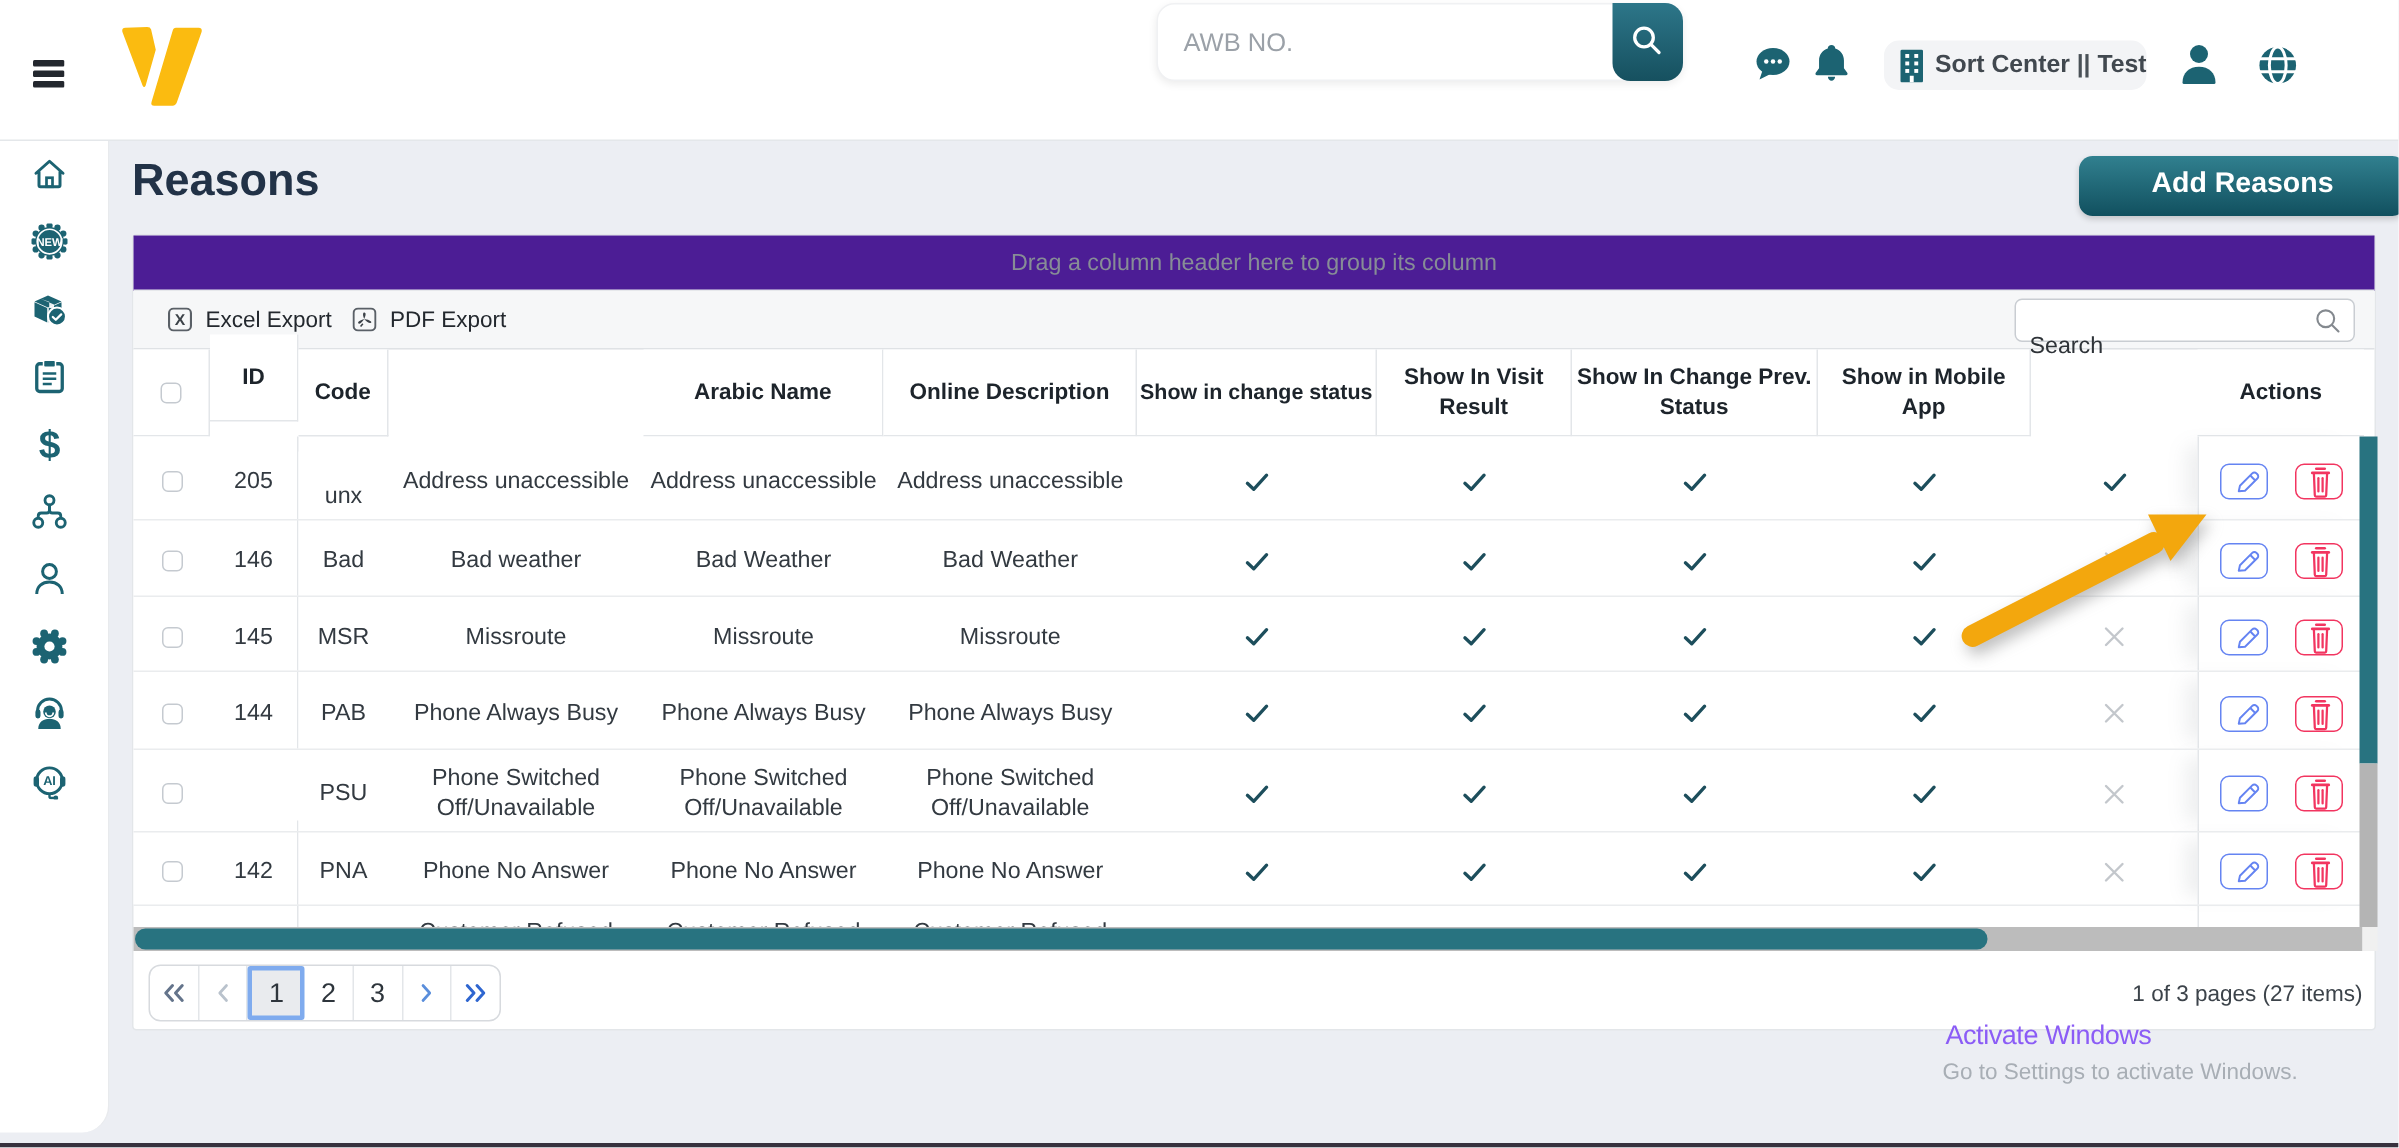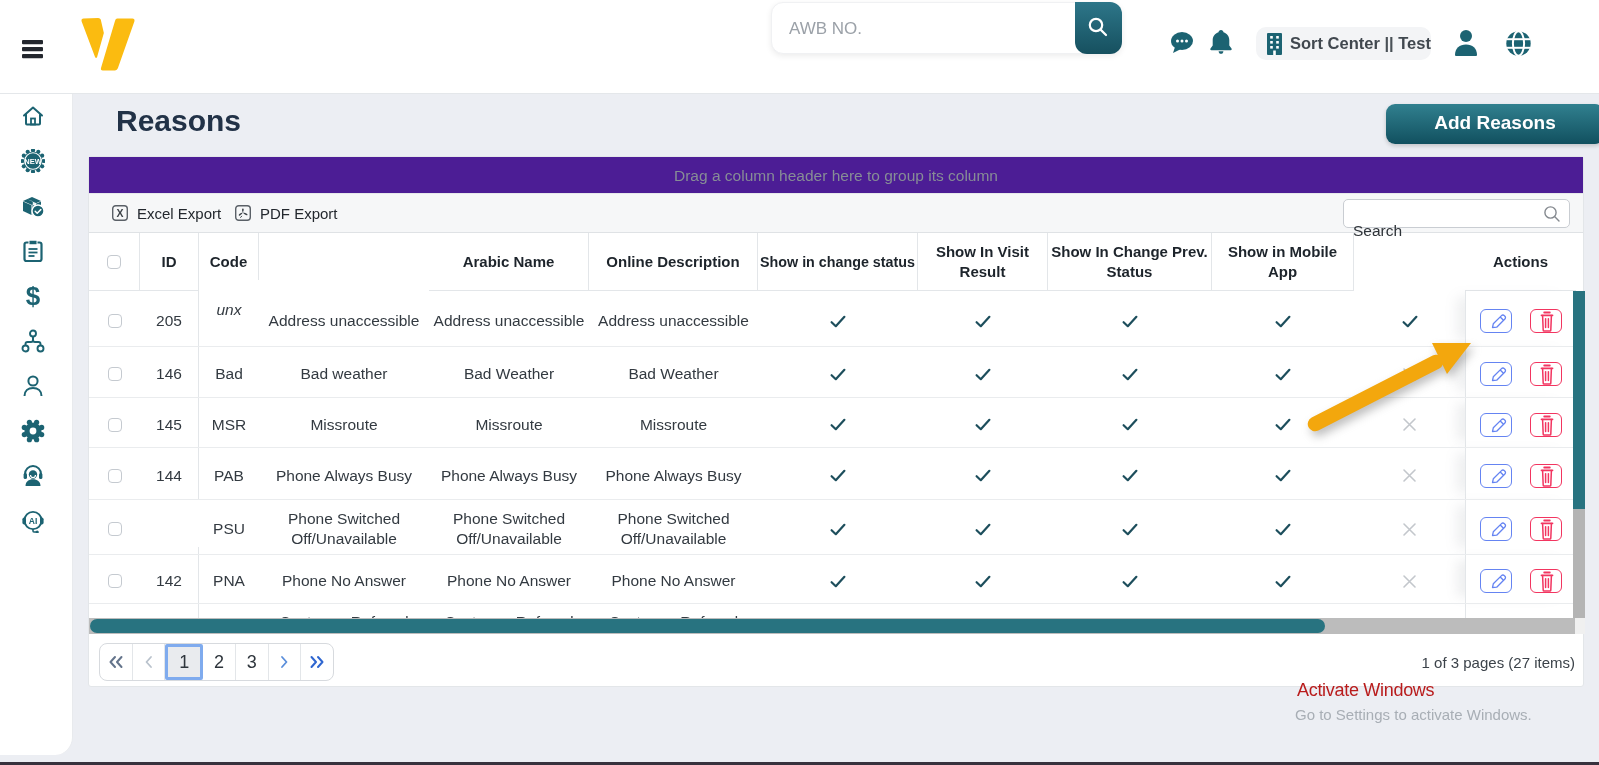--- a/index.html
+++ b/index.html
@@ -10,21 +10,21 @@
   #topbar { position:absolute; left:0; top:0; width:1599px; height:94px; background:#fff; border-bottom:1px solid #e4e7ea; }
   #sidebar { position:absolute; left:0; top:94px; width:73px; height:661px; background:#fff; border-right:1px solid #e8eaed; border-radius:0 0 18px 0; }
 
   #searchwrap { position:absolute; left:771px; top:2px; width:351px; height:52px; background:#fff; border:1px solid #f0f1f3; border-radius:12px; box-shadow:0 2px 6px rgba(0,0,0,0.08); }
   #searchwrap .ph { position:absolute; left:17px; top:16px; font-size:17px; color:#9ba1a8; }
   #searchbtn { position:absolute; right:-1px; top:-1px; width:47px; height:52px; border-radius:0 12px 12px 12px; background:linear-gradient(#2d7689,#16505f); }
 
   .pill { position:absolute; left:1256px; top:27px; width:175px; height:33px; background:#f3f4f6; border-radius:10px; display:flex; align-items:center; padding:0 0 0 10px; gap:7px; overflow:hidden; }
   .pill b { font-size:16.5px; color:#41484f; letter-spacing:0px; white-space:nowrap; }
 
-  #title { position:absolute; left:88px; top:104px; font-size:30px; font-weight:bold; color:#223247;margin-left:28px; }
+  #title { position:absolute; left:88px; top:104px; font-size:30px; font-weight:bold; color:#223247; }
   #addbtn { position:absolute; left:1386px; top:104px; width:218px; height:40px; border-radius:9px; background:linear-gradient(#31808f,#11505f); color:#fff; font-size:19px; font-weight:bold; text-align:center; line-height:38px; box-shadow:0 2px 4px rgba(0,0,0,0.18); }
 
   #card { position:absolute; left:88px; top:156px; width:1496px; height:531px; background:#fff; border:1px solid #e3e6e9; border-radius:3px; }
   #dragstrip { position:absolute; left:0; top:0; width:1494px; height:37px; background:#4c1d95; border-bottom:1px solid #e6e8eb; text-align:center; line-height:37px; font-size:15.5px; color:#878d96; }
   #exportbar { position:absolute; left:0; top:37px; width:1494px; height:39px; background:#f6f7f8; border-bottom:1px solid #dfe2e5; }
   .expbtn { position:absolute; top:0; height:38px; display:flex; align-items:center; gap:9px; font-size:15px; color:#23282e; }
   #gridsearch { position:absolute; right:13px; top:5px; width:227px; height:29px; border:1px solid #c9cdd2; border-radius:5px; background:#fff; }
   #gridsearch span { position:absolute; left:9px; top:6px; font-size:15.5px; color:#2e3338;margin-top:16px; }
 
   .cell { position:absolute; display:flex; align-items:center; justify-content:center; text-align:center; font-size:15.5px; color:#333a41; line-height:20px; background:#fff; }
@@ -41,21 +41,21 @@
   #hsb { position:absolute; left:0; top:461px; width:1486px; height:16px; background:#bcbcbc; }
   #hsb .thumb { position:absolute; left:1px; top:1px; width:1235px; height:14px; background:#287380; border-radius:7px; }
   #sbcorner { position:absolute; left:1486px; top:461px; width:10px; height:16px; background:#f0f0f0; }
 
   #pager { position:absolute; left:10px; top:486px; width:235px; height:38px; border:1px solid #d7dade; border-radius:8px; background:#fff; display:flex; }
   #pager .pg { flex:1; border-right:1px solid #e3e6e9; display:flex; align-items:center; justify-content:center; font-size:18px; color:#2e353c; }
   #pager .pg:last-child { border-right:none; }
   #pager .cur { border:3px solid #7fabee; background:#e9ebee; border-radius:2px; }
   #pginfo { position:absolute; right:8px; top:497px; font-size:15px; color:#3c434a; }
 
-  #activate1 { position:absolute; left:1297px; top:680px; font-size:18px; letter-spacing:-0.3px; color:#b91c1c; }
+  #activate1 { position:absolute; left:1297px; top:680px; font-size:18px; letter-spacing:-0.3px; color:#8b5cf6; }
   #activate2 { position:absolute; left:1295px; top:706px; font-size:15px; color:#a8aeb5; }
   #bottomstrip { position:absolute; left:0; top:762px; width:1599px; height:3px; background:#37313d; }
 </style>
 </head>
 <body>
 <div id="topbar">
   <svg width="21" height="19" viewBox="0 0 21 19" style="position:absolute;left:22px;top:40px;">
     <rect x="0" y="0" width="21" height="4.3" rx="1" fill="#23272e"></rect>
     <rect x="0" y="7" width="21" height="4.3" rx="1" fill="#23272e"></rect>
     <rect x="0" y="14" width="21" height="4.3" rx="1" fill="#23272e"></rect>
@@ -219,34 +219,34 @@
         <span>Search</span>
       <svg width="18" height="18" viewBox="0 0 18 18" style="position:absolute;right:8px;top:5px;">
         <circle cx="7.5" cy="7.5" r="5.6" fill="none" stroke="#84898f" stroke-width="1.4"></circle>
         <line x1="11.8" y1="11.8" x2="16" y2="16" stroke="#84898f" stroke-width="1.4" stroke-linecap="round"></line>
       </svg>
     </div>
   </div>
 <div class="cell hcell" style="left:0px;top:76px;width:51px;height:58px;">
       <div class="chk"></div>
     </div>
-<div class="cell hcell" style="left:51px;top:76px;width:59px;height:58px;">ID</div>
+<div class="cell hcell" style="left:51px;top:66px;width:59px;height:58px;">ID</div>
 <div class="cell hcell" style="left:110px;top:76px;width:60px;height:58px;">Code</div>
 <div class="cell hcell" style="left:340px;top:76px;width:160px;height:58px;">Arabic Name</div>
 <div class="cell hcell" style="left:500px;top:76px;width:169px;height:58px;">Online Description</div>
 <div class="cell hcell" style="left:669px;top:76px;width:160px;height:58px;font-size:14.3px;">Show in change status</div>
 <div class="cell hcell" style="left:829px;top:76px;width:130px;height:58px;">Show In Visit<br>Result</div>
 <div class="cell hcell" style="left:959px;top:76px;width:164px;height:58px;">Show In Change Prev.<br>Status</div>
 <div class="cell hcell" style="left:1123px;top:76px;width:142px;height:58px;">Show in Mobile<br>App</div>
 <div class="cell hcell" style="left:1376px;top:76px;width:111px;height:58px;border-right:none;">Actions</div>
 <div class="cell dcell" style="left:0px;top:134px;width:51px;height:55px;">
       <div class="chk"></div>
     </div>
 <div class="cell dcell" style="left:51px;top:134px;width:59px;height:55px;border-right:1px solid #e3e6e9;">205</div>
-<div class="cell dcell" style="left:110px;top:123px;width:60px;height:55px;font-style:italic;">unx</div>
+<div class="cell dcell" style="left:110px;top:144px;width:60px;height:55px;">unx</div>
 <div class="cell dcell" style="left:170px;top:134px;width:170px;height:55px;">Address unaccessible</div>
 <div class="cell dcell" style="left:340px;top:134px;width:160px;height:55px;">Address unaccessible</div>
 <div class="cell dcell" style="left:500px;top:134px;width:169px;height:55px;">Address unaccessible</div>
 <div class="cell dcell" style="left:669px;top:134px;width:160px;height:55px;">
       <svg width="16" height="13" viewBox="0 0 16 13">
         <path d="M1.6,7.2 L5.8,11.2 L14.4,1.8" fill="none" stroke="#1d4e5c" stroke-width="2.2" stroke-linecap="round" stroke-linejoin="round"></path>
       </svg>
     </div>
 <div class="cell dcell" style="left:829px;top:134px;width:130px;height:55px;">
       <svg width="16" height="13" viewBox="0 0 16 13">

